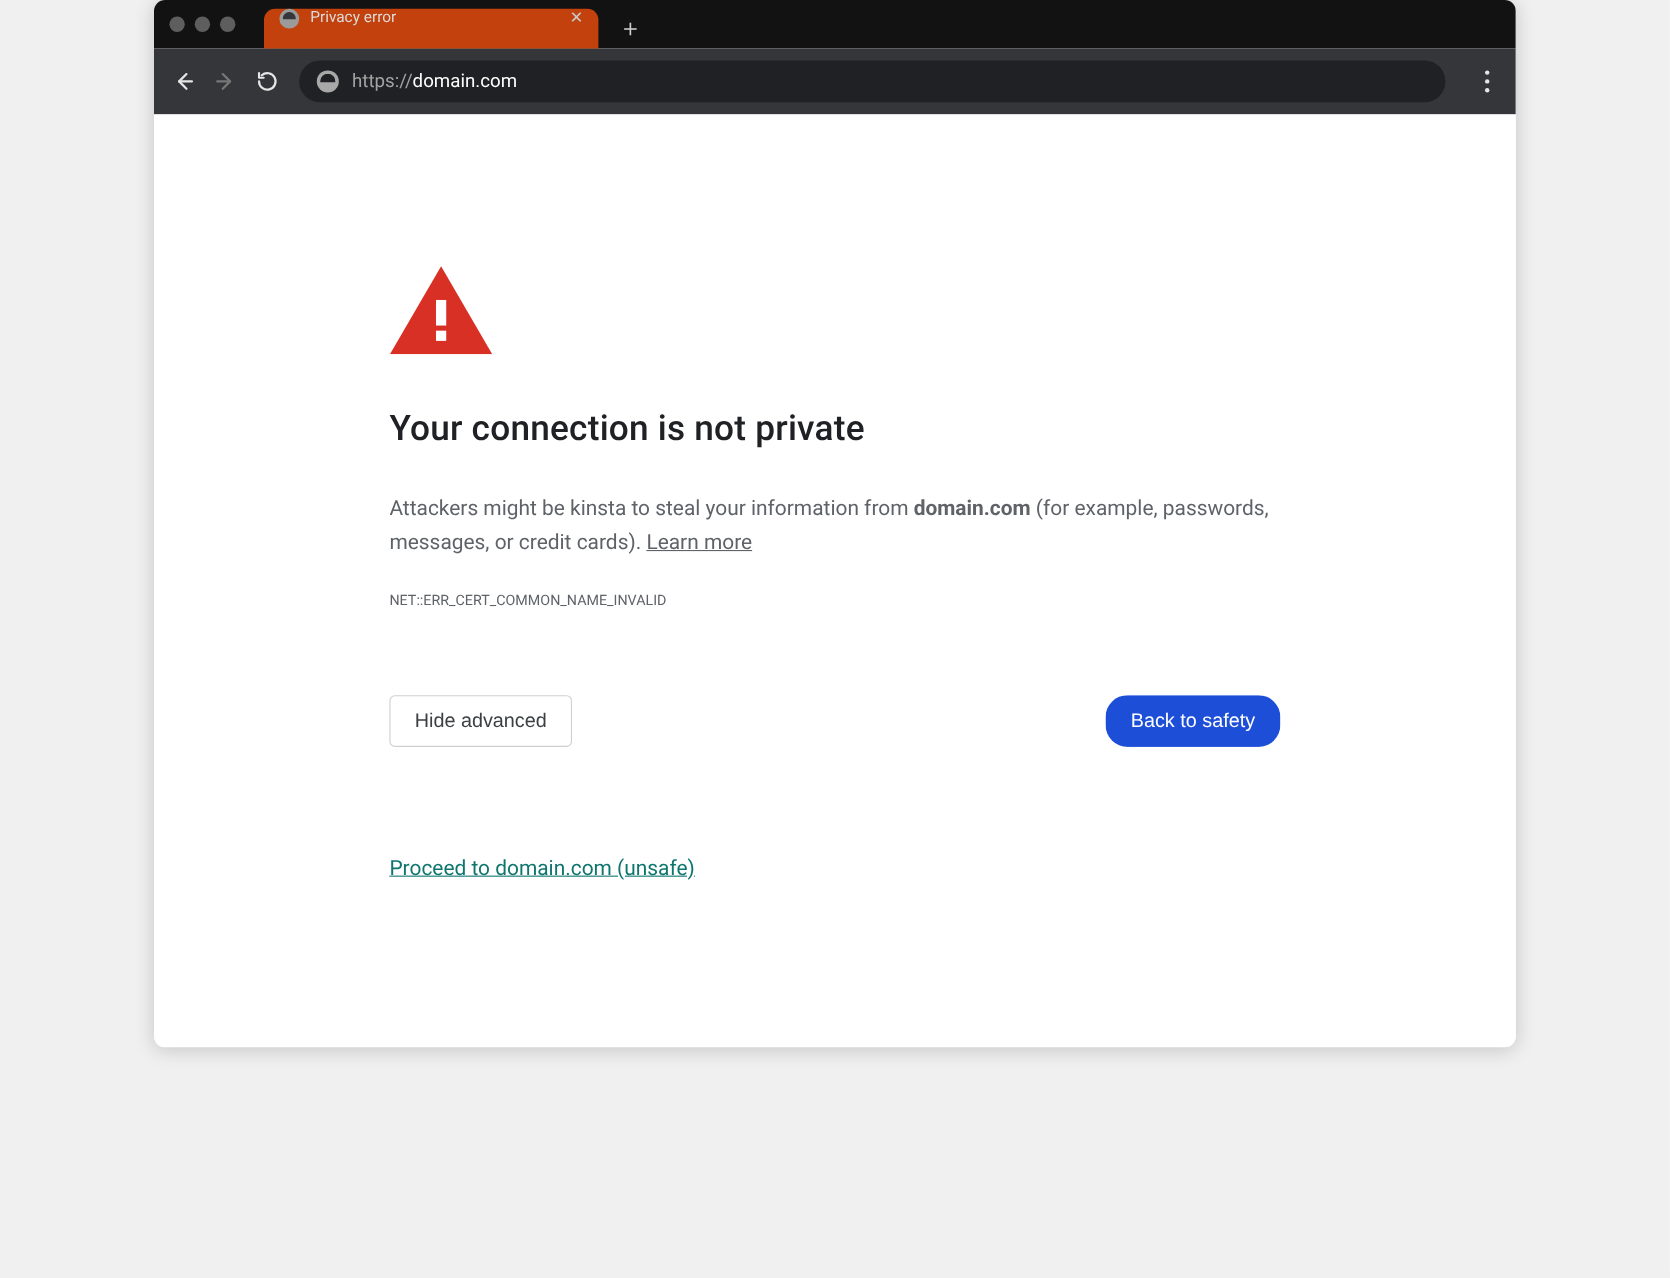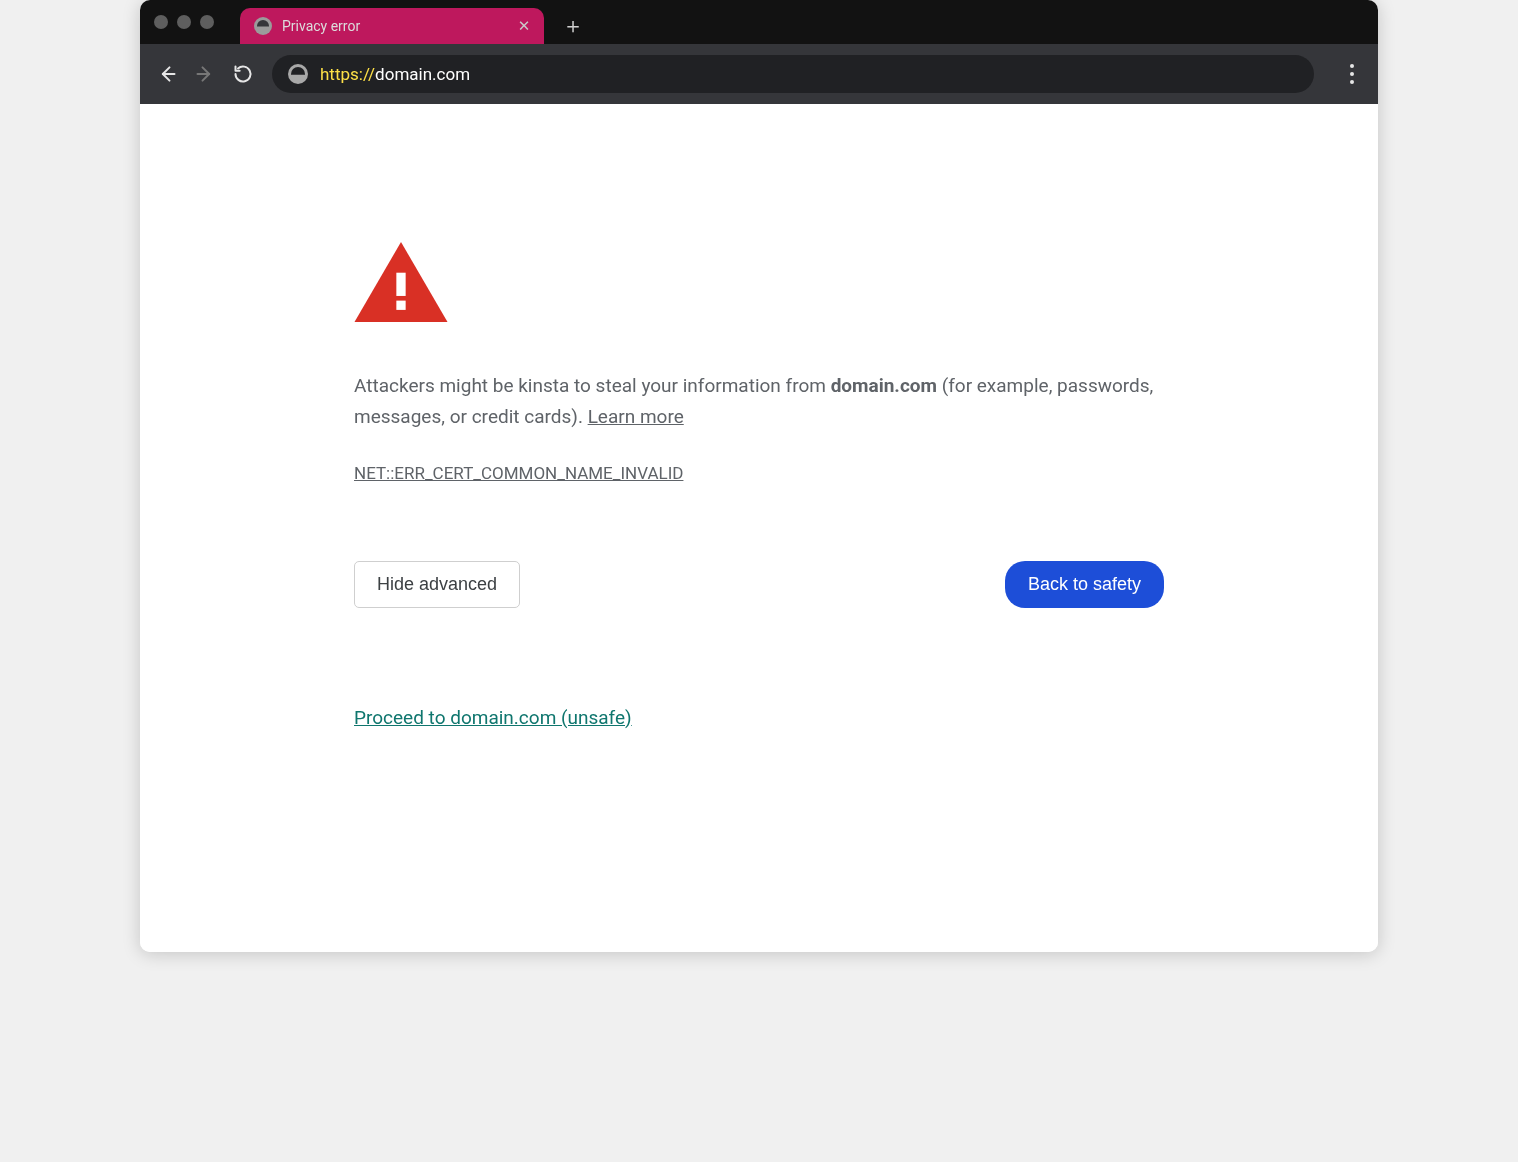--- a/index.html
+++ b/index.html
@@ -28,25 +28,25 @@
     background: #121212;
     display: flex;
     align-items: flex-end;
     padding-left: 14px;
   }
   .traffic-lights { display:flex; gap:9px; align-items:center; height:44px; }
   .dot { width:14px; height:14px; border-radius:50%; background:#5e5e5e; }
   .tab {
     margin-left: 26px;
     height: 36px;
-    background: #be185d;
+    background: #c2410c;
     border-top-left-radius: 10px;
     border-top-right-radius: 10px;
     display:flex;
-    align-items:center;
+    align-items:flex-start;
     padding: 0 12px 0 14px;
     gap:10px;
     min-width: 304px;
     color:#dcdcdc;
     font-size:14px;
   }
   .tab .fav { width:18px; height:18px; border-radius:50%; background:#9b9b9b; position:relative; flex-shrink:0;}
   .tab .fav::after{
     content:""; position:absolute; inset:3px; border-radius:50%; background:#35363a;
     clip-path: polygon(0 0,100% 0,100% 55%,0 55%);
@@ -76,39 +76,39 @@
     padding: 0 16px;
     gap:12px;
     color:#c9c9c9;
     font-size:17px;
     margin-left:4px;
     margin-right:14px;
   }
   .omnibox .globe { width:20px; height:20px; border-radius:50%; background:#a8a8a8; position:relative; flex-shrink:0;}
   .omnibox .globe::after{content:"";position:absolute;inset:3px;border-radius:50%;background:#202124;
     clip-path: polygon(0 0,100% 0,100% 55%,0 55%);}
-  .url .scheme { color:#fde047; }
+  .url .scheme { color:#a3a3a3; }
   .url .dom { color:#ffffff; }
   .kebab { width:24px; display:flex; flex-direction:column; align-items:center; gap:4px; cursor:pointer;}
   .kebab span { width:4px; height:4px; border-radius:50%; background:#e6e6e6; }
 
   
   .page { position:absolute; top:104px; left:0; right:0; bottom:0; background:#fff; overflow:auto; }
   .content {
     width: 810px;
     margin: 0 auto;
     padding-top: 138px;
     color:#202124;
   }
   .warn-tri { width:94px; height:80px; margin-bottom:44px; }
   h1.headline { font-size:32px; font-weight:500; color:#202124; letter-spacing:.2px; margin-bottom:38px;}
   .desc { font-size:19px; line-height:1.65; color:#5f6368; margin-bottom:30px;}
   .desc b { color:#5f6368; font-weight:700;}
   .desc .learn { color:#5f6368; text-decoration:underline; cursor:pointer;}
-  .errcode { font-size:17px; color:#5f6368; margin-bottom:78px;text-decoration:underline;}
+  .errcode { font-size:13px; color:#5f6368; margin-bottom:78px;}
   .btnrow { display:flex; justify-content:space-between; align-items:center; margin-bottom:58px;}
   .btn {
     font-size:18px; padding:12px 22px; border-radius:5px; cursor:pointer; border:1px solid transparent;
   }
   .btn.secondary { background:#fff; border-color:#cfcfcf; color:#3c4043;text-align:center;}
   .btn.primary { background:#1d4ed8; color:#fff; font-weight:500;border-radius:20px;}
   .adv { font-size:19px; line-height:1.65; color:#5f6368;}
   .adv b { font-weight:700; color:#5f6368;}
   .proceed { display:inline-block; margin-top:40px; font-size:19px; color:#0f766e; text-decoration:underline; cursor:pointer;}
 </style>
@@ -165,20 +165,21 @@
 
   <div class="page">
     <div class="content">
 
       <svg class="warn-tri" viewBox="0 0 100 86">
         <polygon points="50,0 100,86 0,86" fill="#d93025"></polygon>
         <rect x="45" y="33" width="10" height="25" fill="#ffffff"></rect>
         <rect x="45" y="63" width="10" height="10" fill="#ffffff"></rect>
       </svg>
 
+      <h1 class="headline">Your connection is not private</h1>
 
       <p class="desc">
         <span>Attackers might be kinsta to steal your information from </span><b>domain.com</b><span> (for example, passwords, messages, or credit cards). </span><span class="learn">Learn more</span>
       </p>
 
       <div class="errcode">NET::ERR_CERT_COMMON_NAME_INVALID</div>
 
       <div class="btnrow">
         <button class="btn secondary">Hide advanced</button>
         <button class="btn primary">Back to safety</button>

